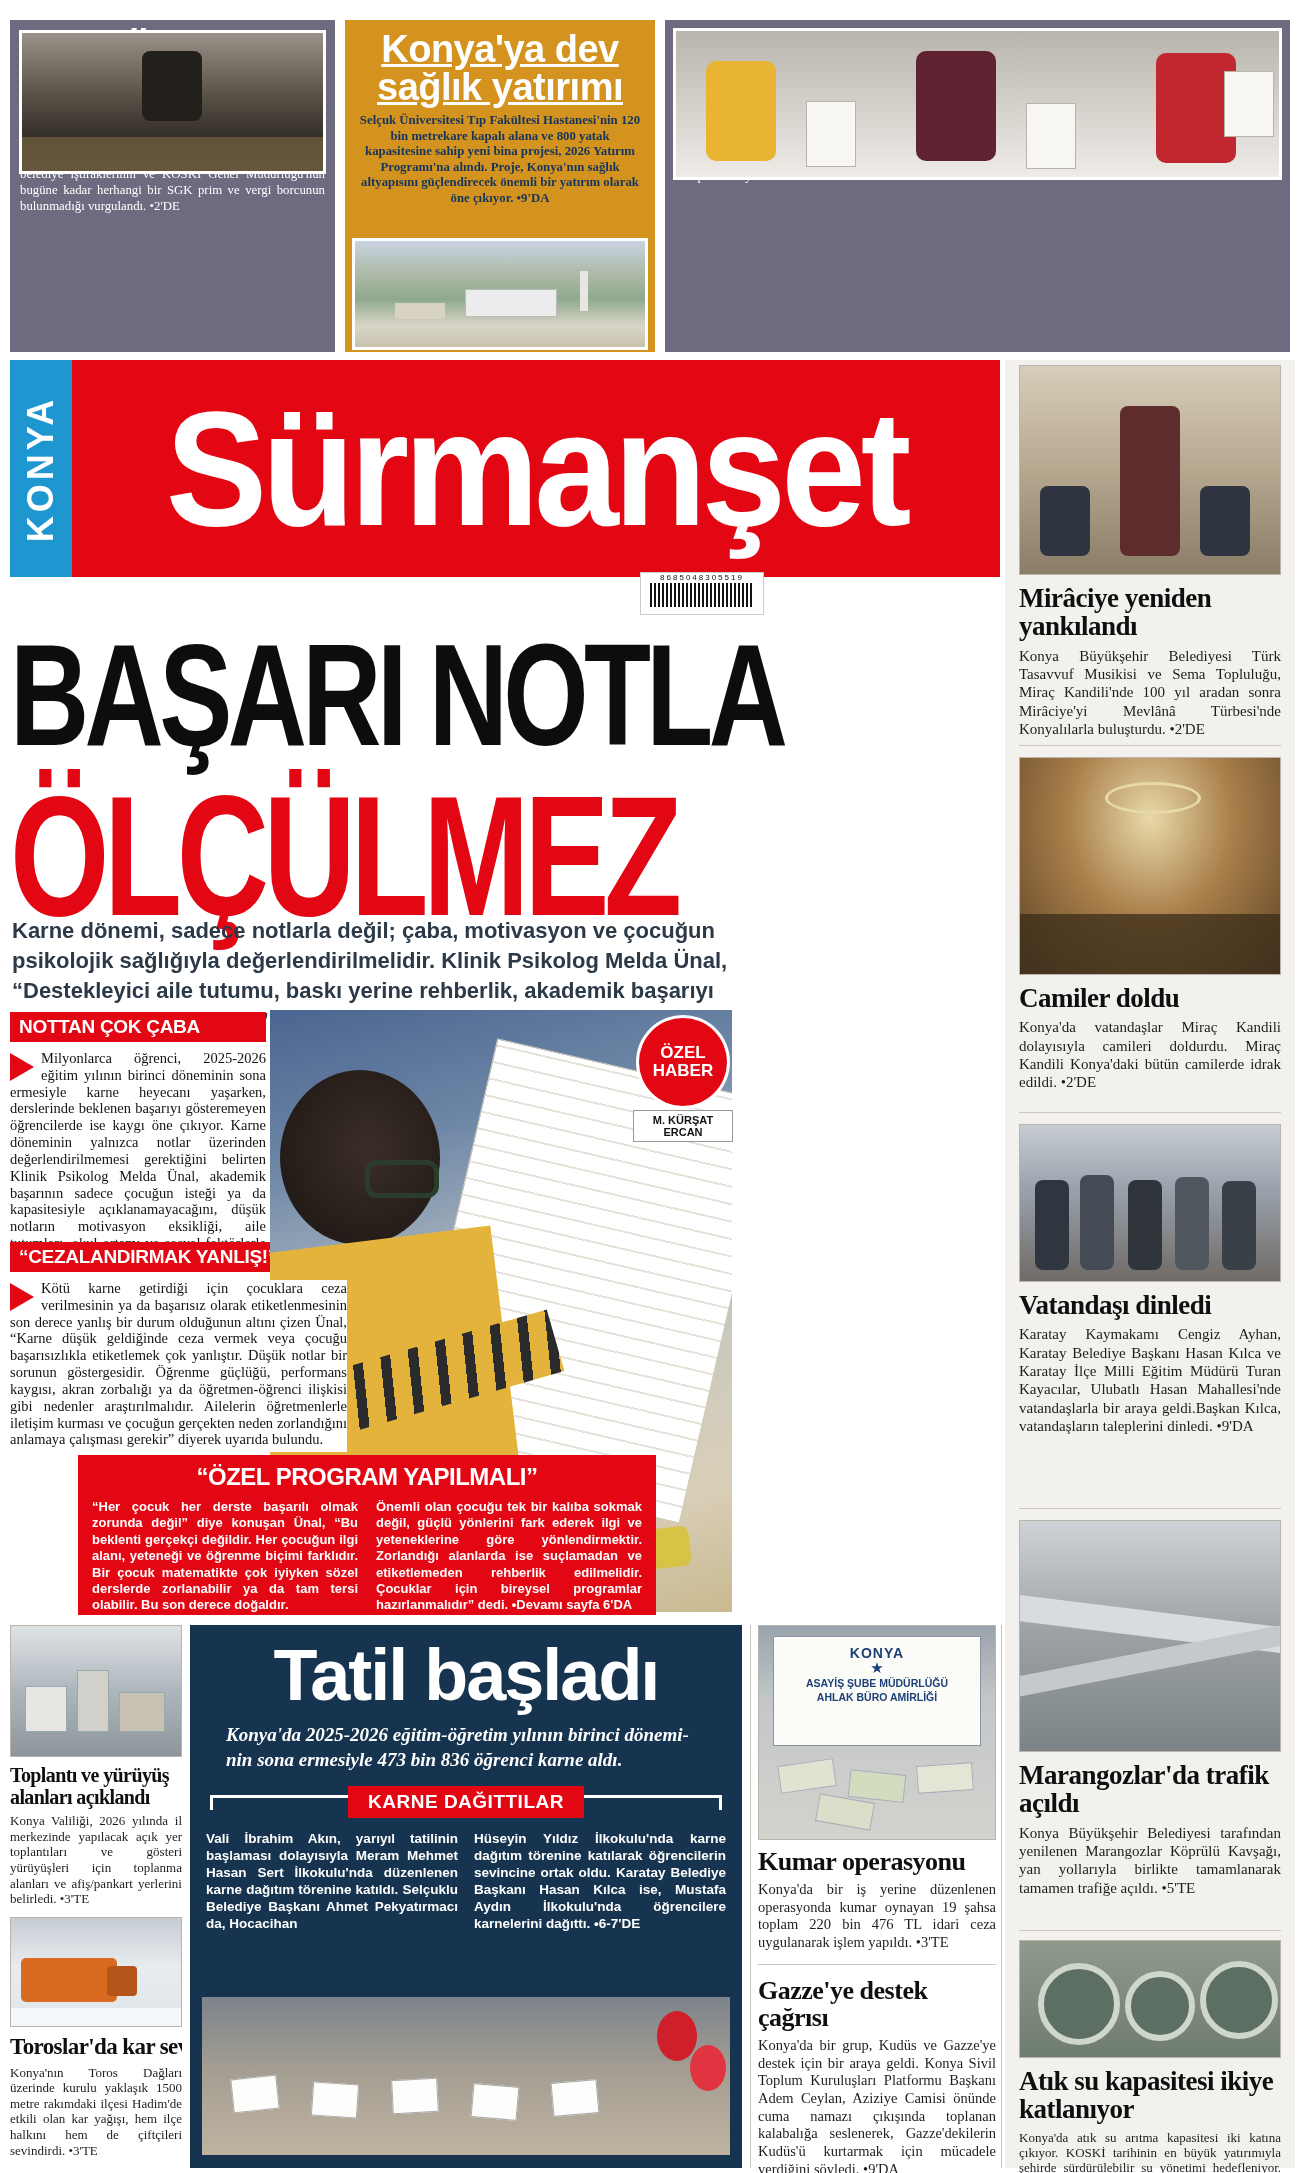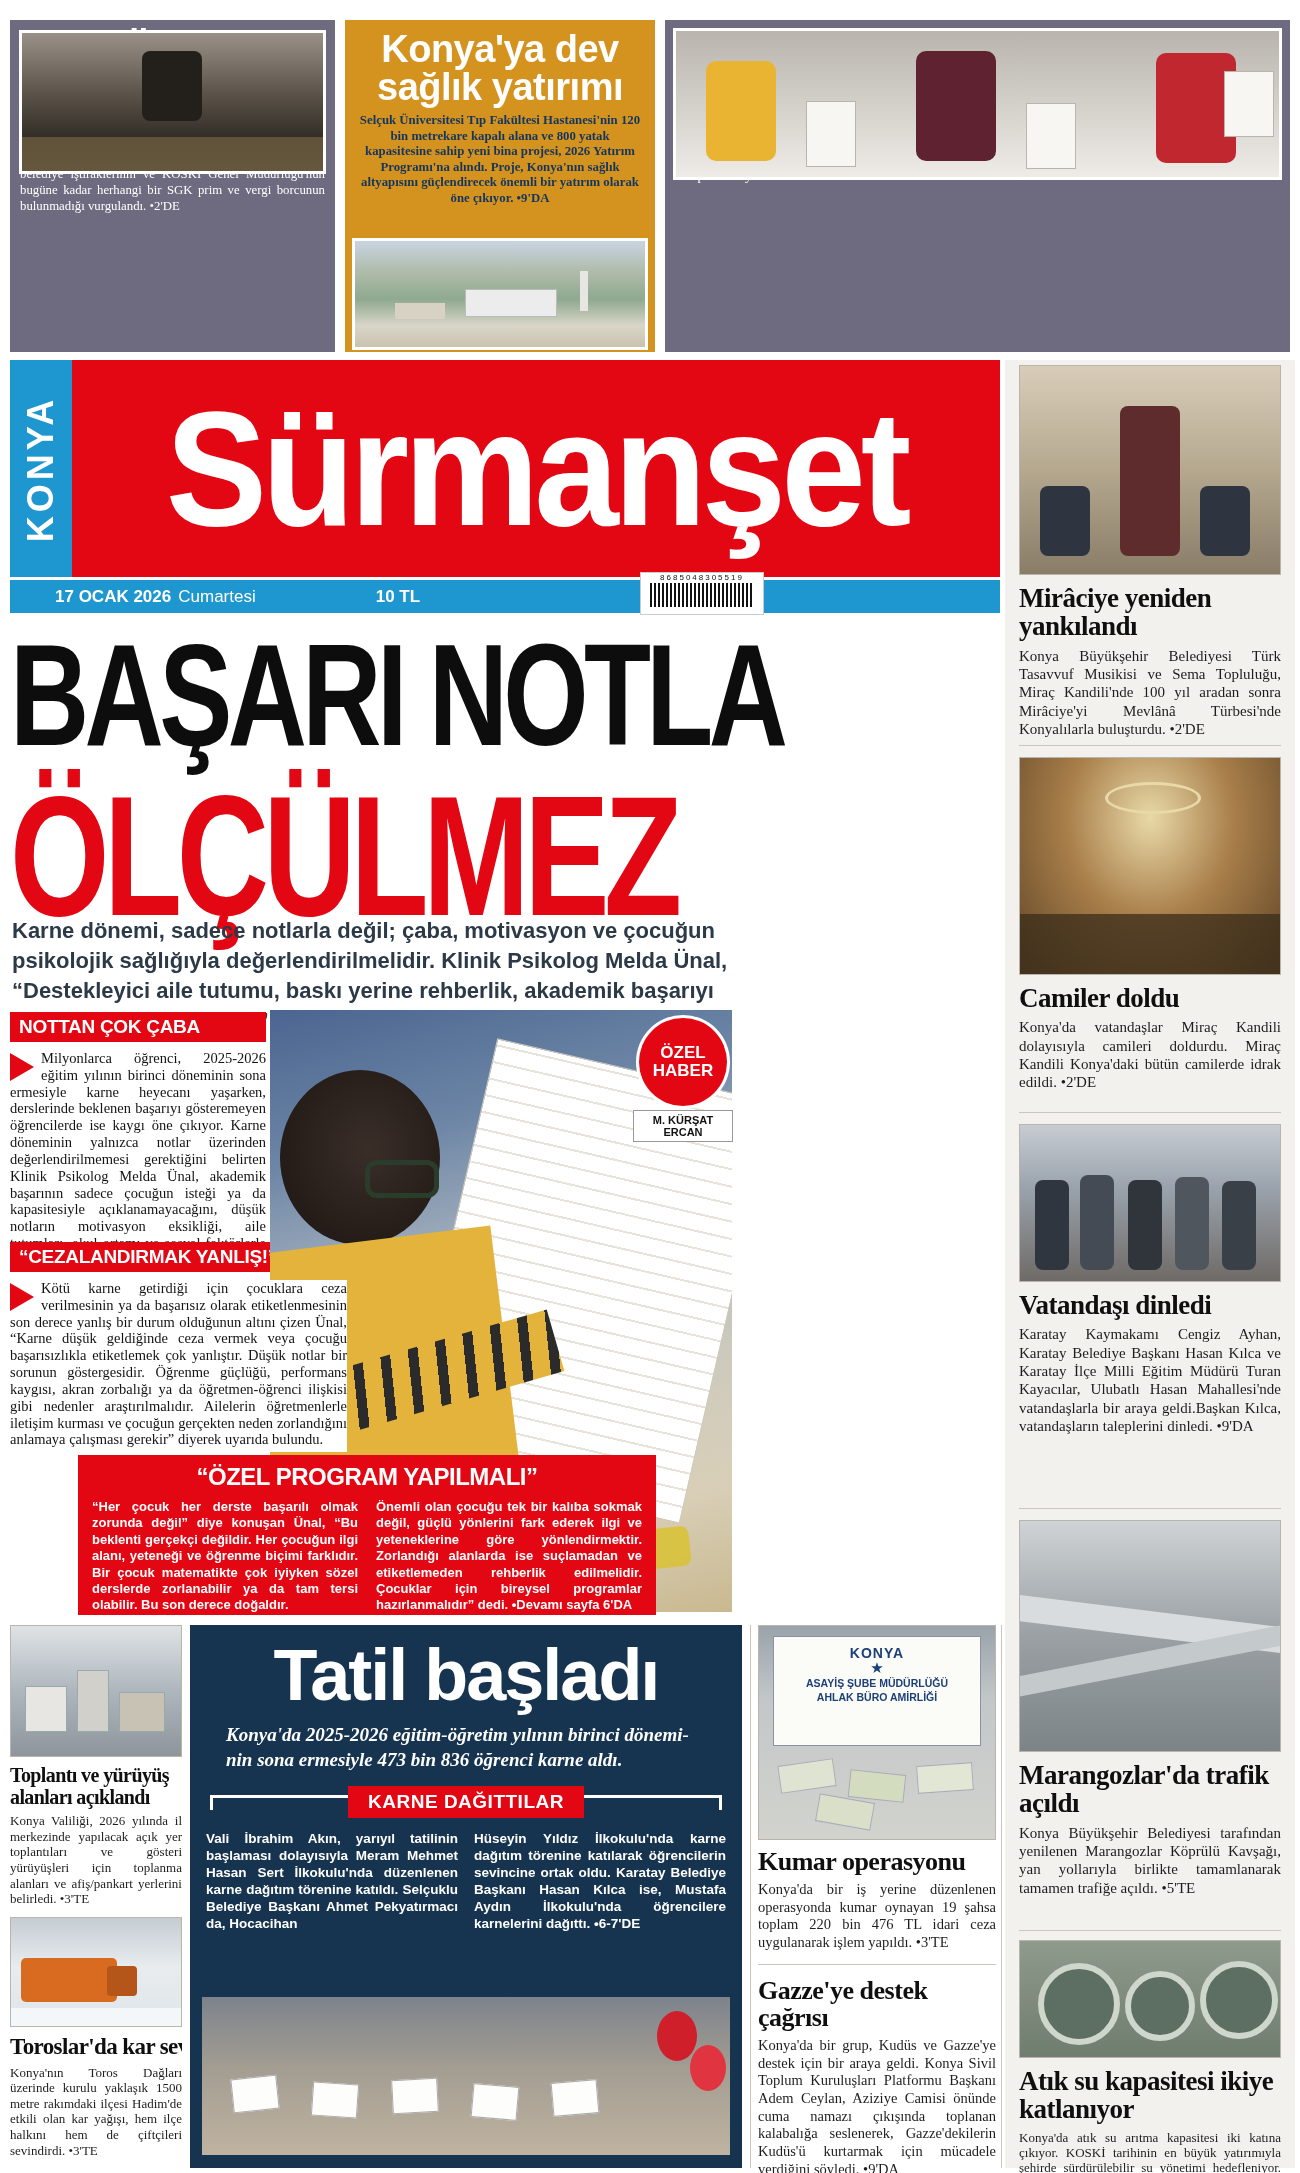--- a/index.html
+++ b/index.html
@@ -122,21 +122,21 @@
   <div class="panel p-left">
     <div class="ph photo" style="left:9px;top:10px;width:301px;height:138px;background:linear-gradient(180deg,#9a9288 0%,#5a5248 45%,#332e28 75%,#4a4238 100%);">
       <div class="sh" style="left:0;bottom:0;width:100%;height:34px;background:#6b5d3f;opacity:.8;"></div>
       <div class="sh" style="left:120px;top:18px;width:60px;height:70px;background:#23201c;border-radius:8px;"></div>
     </div>
     <div class="p-head" style="margin:8px 6px 0;font-size:35px;">2026 İİT Gençlik Başkenti Konya</div>
     <div class="p-body" style="margin:7px 10px 0;font-size:12.8px;">Konya Büyükşehir Belediyesi, Türkiye Büyük Millet Meclisi Genel Kurulu'nda gündeme getirilen SGK prim borcu iddialarına ilişkin açıklama yaptı. Belediyeden yapılan açıklamada, Konya Büyükşehir Belediyesi'nin, belediye iştiraklerinin ve KOSKİ Genel Müdürlüğü'nün bugüne kadar herhangi bir SGK prim ve vergi borcunun bulunmadığı vurgulandı. •2'DE</div>
   </div>
 
   <div class="panel p-mid">
-    <div class="p-head" style="margin:10px 6px 0;font-size:38px;">Konya'ya dev sağlık yatırımı</div>
+    <div class="p-head" style="margin:10px 6px 0;font-size:38px;text-decoration:underline;">Konya'ya dev sağlık yatırımı</div>
     <div class="p-body" style="margin:7px 12px 0;font-size:12.8px;">Selçuk Üniversitesi Tıp Fakültesi Hastanesi'nin 120 bin metrekare kapalı alana ve 800 yatak kapasitesine sahip yeni bina projesi, 2026 Yatırım Programı'na alındı. Proje, Konya'nın sağlık altyapısını güçlendirecek önemli bir yatırım olarak öne çıkıyor. •9'DA</div>
     <div class="ph photo" style="left:7px;top:218px;width:290px;height:106px;background:linear-gradient(180deg,#c9d4e2 0%,#aebba8 30%,#8fa98f 55%,#d9d6c8 80%,#c9c2ae 100%);">
       <div class="sh" style="left:110px;top:48px;width:90px;height:26px;background:#ececec;border:1px solid #bbb;"></div>
       <div class="sh" style="left:40px;top:62px;width:50px;height:16px;background:#d8d2c4;"></div>
       <div class="sh" style="left:225px;top:30px;width:8px;height:40px;background:#e8e6e0;"></div>
     </div>
   </div>
 
   <div class="panel p-right">
     <div class="ph photo" style="left:8px;top:8px;width:603px;height:146px;background:linear-gradient(180deg,#b9b4ae 0%,#d6d2cc 55%,#efece8 100%);">
@@ -149,25 +149,20 @@
     </div>
     <div class="p-head" style="margin:12px auto 0;width:430px;font-size:47px;">Miniklere ilk oruç sürprizi</div>
     <div class="p-body" style="margin:9px 16px 0;font-size:13.5px;">Konya Büyükşehir Belediye Başkanı Uğur İbrahim Altay, müjdeli haberi verdi. Konya Büyükşehir Belediyesi, Ramazan geleneğini bu yıl da sürdürerek ilk kez oruç tutacak 7, 8 ve 9 yaşındaki çocukları sürpriz hediyelerle sevindirecek. •4'TE</div>
   </div>
 
   <div class="mh-tab">
     <span>KONYA</span>
   </div>
   <div class="mh-red">
     <span>Sürmanşet</span>
-  </div>
-  <div class="mh-strip">
-    <span class="d">17 OCAK 2026</span>
-    <span class="day">Cumartesi</span>
-    <span class="price">10 TL</span>
   </div>
   <div class="barcode">
     <div class="num">8685048305519</div>
     <div class="bars"></div>
   </div>
 
   <div class="h-black">BAŞARI NOTLA</div>
   <div class="h-red">ÖLÇÜLMEZ</div>
   <div class="dek">Karne dönemi, sadece notlarla değil; çaba, motivasyon ve çocuğun psikolojik sağlığıyla değerlendirilmelidir. Klinik Psikolog Melda Ünal, “Destekleyici aile tutumu, baskı yerine rehberlik, akademik başarıyı ve özgüveni güçlendirir” dedi</div>
 

